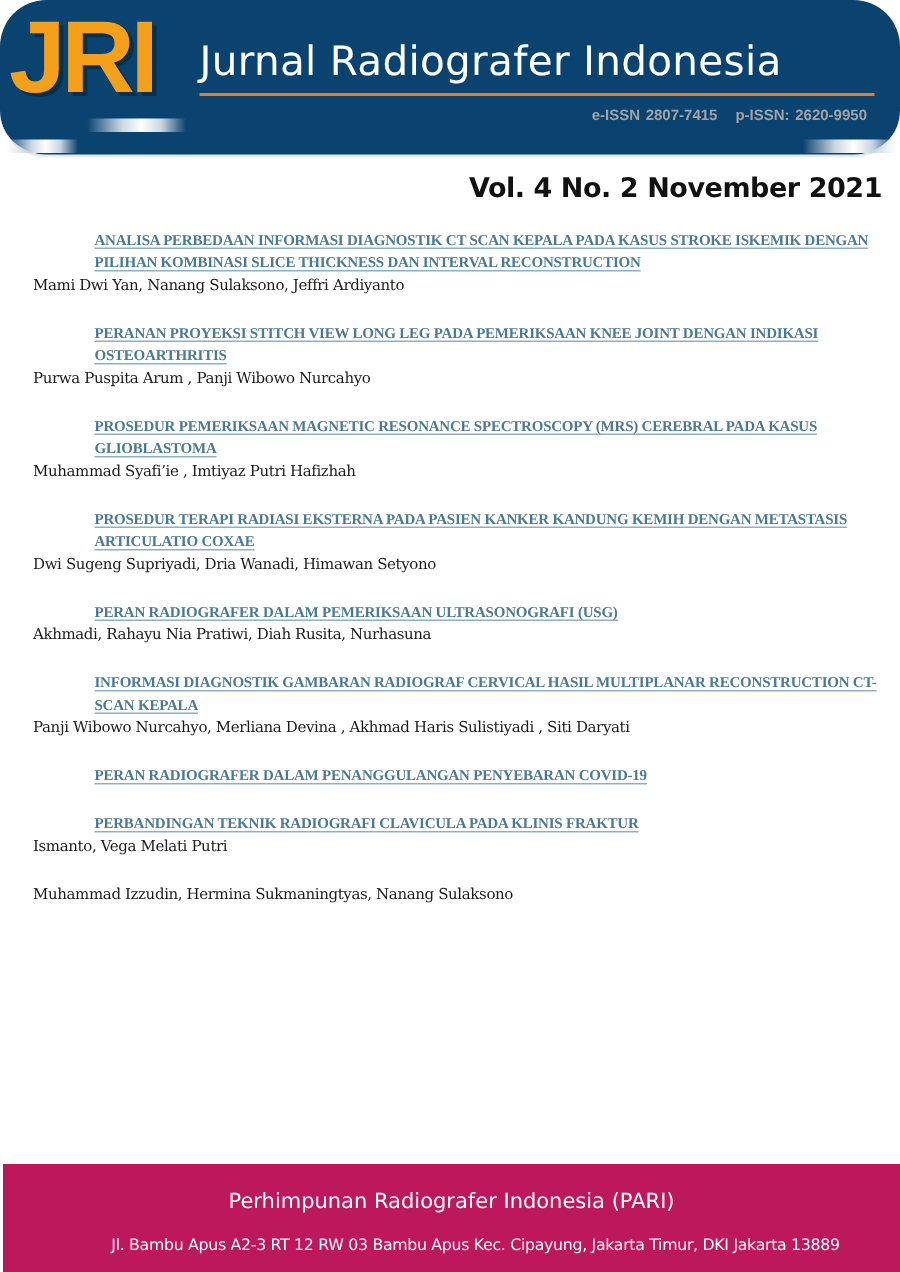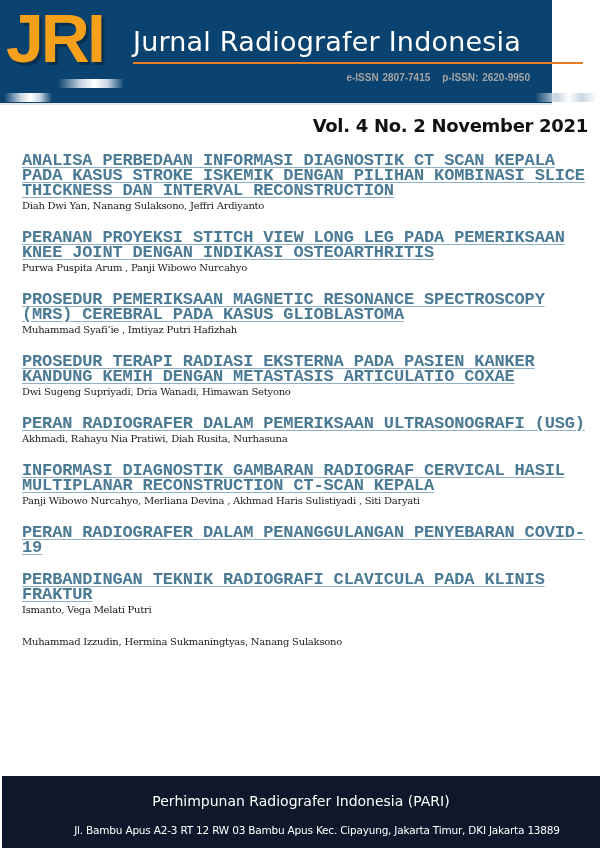--- a/index.html
+++ b/index.html
@@ -1,22 +1,23 @@
 <!DOCTYPE html>
 <html><head>
 <meta charset="utf-8">
 <style>
   * { margin: 0; padding: 0; box-sizing: border-box; }
   html, body { width: 600px; height: 848px; background: #ffffff; overflow: hidden; }
   body { position: relative; font-family: "DejaVu Sans", sans-serif; }
 
   .header {
-    position: absolute; left: 0; top: 0; width: 552px; height: 105px;
+    position: absolute; left: 0; top: 0; width: 600px; height: 105px;
     background: #0a4270;
     border-bottom: 2px solid #e6eaee;
+    border-radius: 31px;
   }
   .logo {
     position: absolute; left: 6px; top: 4px;
     font-family: "Liberation Sans", sans-serif; font-weight: bold;
     font-size: 68px; line-height: 68px; letter-spacing: -3px;
     color: #f5a01a;
     text-shadow: 3px 3px 0 #07304f;
   }
   .shine {
     position: absolute; height: 9px;
@@ -45,35 +46,35 @@
   .volume {
     position: absolute; right: 12px; top: 115px;
     font-family: "DejaVu Sans", sans-serif; font-weight: bold;
     font-size: 18px; color: #111111; white-space: nowrap; letter-spacing: -0.3px;
   }
 
   .articles { position: absolute; left: 22px; top: 153px; width: 578px; }
   .article { margin-bottom: 17px; }
   .article-title {
     display: block;
-    font-family: Liberation Mono, monospace; font-weight: bold;
-    font-size: 17px; line-height: 15px; color: #4b7a95;
+    font-family: Liberation Serif, serif; font-weight: bold;
+    font-size: 10px; line-height: 15px; color: #4b7a95;
     text-decoration: underline; text-decoration-color: #8fb0c4;
-    text-underline-offset: 2px; letter-spacing: -0.15px;
+    text-underline-offset: 2px; letter-spacing: -0.15px; margin-left: 41px;
   }
   .article-authors {
     display: block;
     font-family: "DejaVu Serif", serif;
     font-size: 10px; line-height: 15px; color: #1a1a1a;
     letter-spacing: -0.25px;
   }
 
   .footer {
     position: absolute; left: 2px; top: 776px; width: 598px; height: 72px;
-    background: #0f172a;
+    background: #be185d;
     color: #ffffff; text-align: center;
   }
   .footer-org {
     position: absolute; left: 0; right: 0; top: 17px;
     font-family: "DejaVu Sans", sans-serif; font-size: 14px;
   }
   .footer-address {
     position: absolute; left: 0; right: 0; top: 48px;
     font-family: "DejaVu Sans", sans-serif; font-size: 10.5px; letter-spacing: -0.2px;
     white-space: nowrap;
@@ -93,21 +94,21 @@
   <div class="issn">
     <span>e-ISSN 2807-7415</span><span>p-ISSN: 2620-9950</span>
   </div>
 </div>
 
 <div class="volume">Vol. 4 No. 2 November 2021</div>
 
 <div class="articles">
   <div class="article">
     <a class="article-title">ANALISA PERBEDAAN INFORMASI DIAGNOSTIK CT SCAN KEPALA PADA KASUS STROKE ISKEMIK DENGAN PILIHAN KOMBINASI SLICE THICKNESS DAN INTERVAL RECONSTRUCTION</a>
-    <span class="article-authors">Diah Dwi Yan, Nanang Sulaksono, Jeffri Ardiyanto</span>
+    <span class="article-authors">Mami Dwi Yan, Nanang Sulaksono, Jeffri Ardiyanto</span>
   </div>
   <div class="article">
     <a class="article-title">PERANAN PROYEKSI STITCH VIEW LONG LEG PADA PEMERIKSAAN KNEE JOINT DENGAN INDIKASI OSTEOARTHRITIS</a>
     <span class="article-authors">Purwa Puspita Arum , Panji Wibowo Nurcahyo</span>
   </div>
   <div class="article">
     <a class="article-title">PROSEDUR PEMERIKSAAN MAGNETIC RESONANCE SPECTROSCOPY (MRS) CEREBRAL PADA KASUS GLIOBLASTOMA</a>
     <span class="article-authors">Muhammad Syafi’ie , Imtiyaz Putri Hafizhah</span>
   </div>
   <div class="article">

